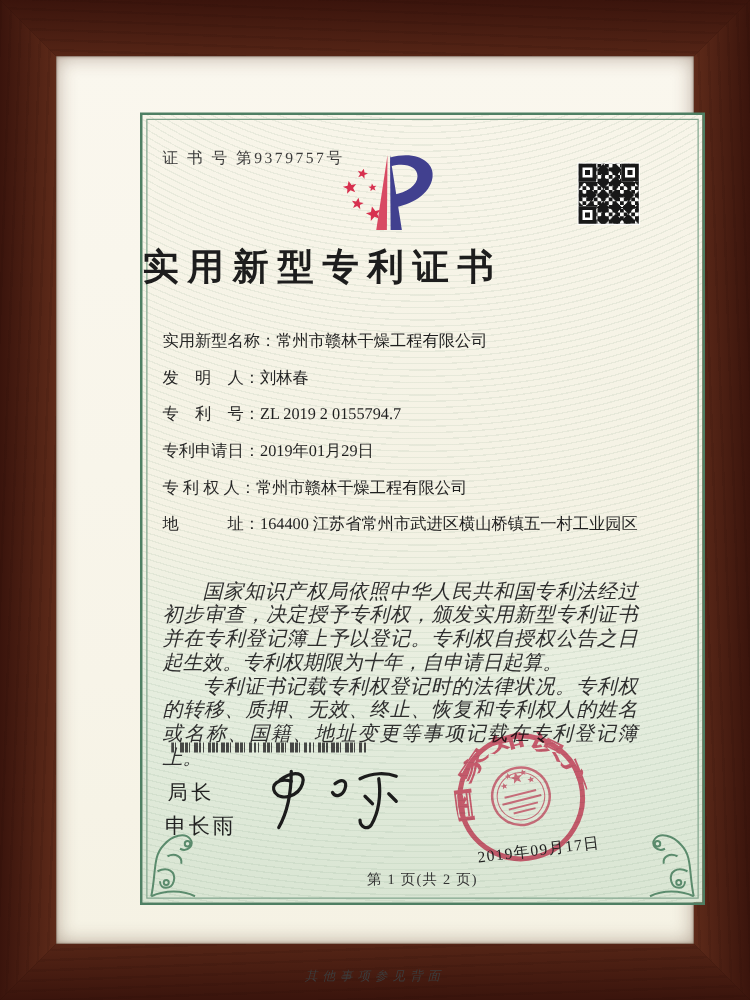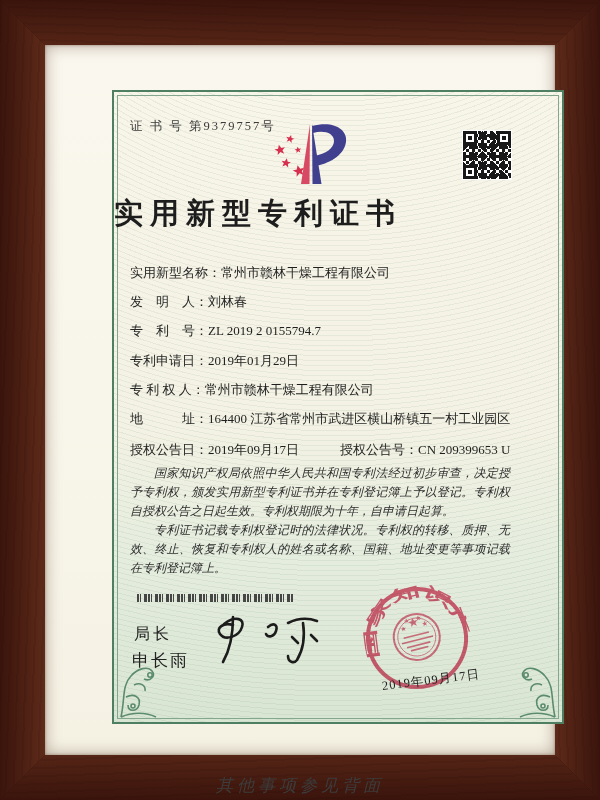--- a/index.html
+++ b/index.html
@@ -38,21 +38,21 @@
   .logo{position:absolute;left:150px;top:28px;}
   .title{position:absolute;left:0;top:102px;width:100%;text-align:left;
          font-size:29px;font-weight:bold;letter-spacing:7px;color:#1d1d1d;}
 
   .row{position:absolute;left:16px;right:8px;white-space:nowrap;font-size:13px;color:#262626;}
   .row .lbl{color:#262626;font-family:Liberation Serif, serif;}
   .row .val{color:#1f1f1f;}
   .row .pair2{position:absolute;left:210px;top:0;}
   .r0{top:172px}.r1{top:201px}.r2{top:230px}.r3{top:260px}.r4{top:289px}.r5{top:318px}.r6{top:349px}
 
-  .paras{position:absolute;left:16px;top:372px;width:380px;font-size:12px;line-height:19px;
+  .paras{position:absolute;left:16px;top:372px;width:380px;font-size:16px;line-height:19px;
          color:#2e2e2e;text-align:justify;}
   .paras p{margin:0;text-indent:2em;font-style:italic;}
 
   .barcode{position:absolute;left:23px;top:502px;width:156px;height:8px;
     background:repeating-linear-gradient(90deg,#2b2b2b 0 2px,rgba(0,0,0,0) 2px 3px,#2b2b2b 3px 4px,rgba(0,0,0,0) 4px 7px,#2b2b2b 7px 10px,rgba(0,0,0,0) 10px 11px);opacity:.85;}
 
   .signer-title{position:absolute;left:20px;top:532px;font-size:16px;color:#222;letter-spacing:3px;}
   .signer-name{position:absolute;left:18px;top:557px;font-size:17px;color:#222;letter-spacing:2px;}
   .signature{position:absolute;left:96px;top:520px;}
 
@@ -62,21 +62,21 @@
 
   .seal{position:absolute;left:250px;top:493px;width:106px;height:106px;
         transform:rotate(-14deg);opacity:.92;mix-blend-mode:multiply;}
   .seal-date{position:absolute;left:252px;top:580px;width:130px;text-align:center;
              font-size:12.5px;color:#1f1f1f;transform:rotate(-7deg);letter-spacing:1px;}
 
   .footer{position:absolute;left:0;top:604px;width:100%;text-align:center;
           font-size:11.5px;color:#333;letter-spacing:1px;}
 
   .back-note{position:absolute;left:0;top:729px;width:100%;text-align:center;
-             font-size:17px;font-style:italic;letter-spacing:4px;color:#3c3c3c;}
+             font-size:10px;font-style:italic;letter-spacing:4px;color:#3c3c3c;}
 
   
   .qr{position:absolute;left:348px;top:38px;width:50px;height:50px;background:#fdfdfb;}
   .qr .modules{position:absolute;inset:1px;
     background:
       repeating-conic-gradient(#181818 0% 25%,rgba(0,0,0,0) 0% 50%),
       repeating-conic-gradient(from 45deg,#181818 0% 25%,rgba(0,0,0,0) 0% 50%);
     background-size:6px 6px,10px 10px;}
   .qr .f{position:absolute;width:8px;height:8px;border:3px solid #181818;background:#fff;}
   .qr .f::before{content:"";position:absolute;left:2px;top:2px;width:4px;height:4px;background:#181818;}
@@ -135,24 +135,20 @@
       <span class="lbl">专　利　号：</span><span class="val">ZL 2019 2 0155794.7</span>
     </div>
     <div class="row r3">
       <span class="lbl">专利申请日：</span><span class="val">2019年01月29日</span>
     </div>
     <div class="row r4">
       <span class="lbl">专 利 权 人：</span><span class="val">常州市赣林干燥工程有限公司</span>
     </div>
     <div class="row r5">
       <span class="lbl">地　　　址：</span><span class="val">164400 江苏省常州市武进区横山桥镇五一村工业园区</span>
-    </div>
-    <div class="row r6">
-      <span><span class="lbl">授权公告日：</span><span class="val">2019年09月17日</span></span>
-      <span class="pair2"><span class="lbl">授权公告号：</span><span class="val">CN 209399653 U</span></span>
     </div>
 
     <div class="paras">
       <p>国家知识产权局依照中华人民共和国专利法经过初步审查，决定授予专利权，颁发实用新型专利证书并在专利登记簿上予以登记。专利权自授权公告之日起生效。专利权期限为十年，自申请日起算。</p>
       <p>专利证书记载专利权登记时的法律状况。专利权的转移、质押、无效、终止、恢复和专利权人的姓名或名称、国籍、地址变更等事项记载在专利登记簿上。</p>
     </div>
 
     <div class="barcode"></div>
 
     <div class="signer-title">局长</div>
@@ -207,15 +203,16 @@
         <use href="#st" transform="translate(47,34) scale(0.45)" stroke="none"></use>
         <use href="#st" transform="translate(59,34) scale(0.45)" stroke="none"></use>
         <use href="#st" transform="translate(64,41) scale(0.45)" stroke="none"></use>
         <g fill="none" stroke-width="1.6">
           <path d="M40,50 h26 M37,55 h32 M41,60 h24 M44,64 h18"></path>
         </g>
       </g>
     </svg>
     <div class="seal-date">2019年09月17日</div>
 
+    <div class="footer">第 1 页(共 2 页)</div>
   </div>
 
 </div>
 
 </body></html>

